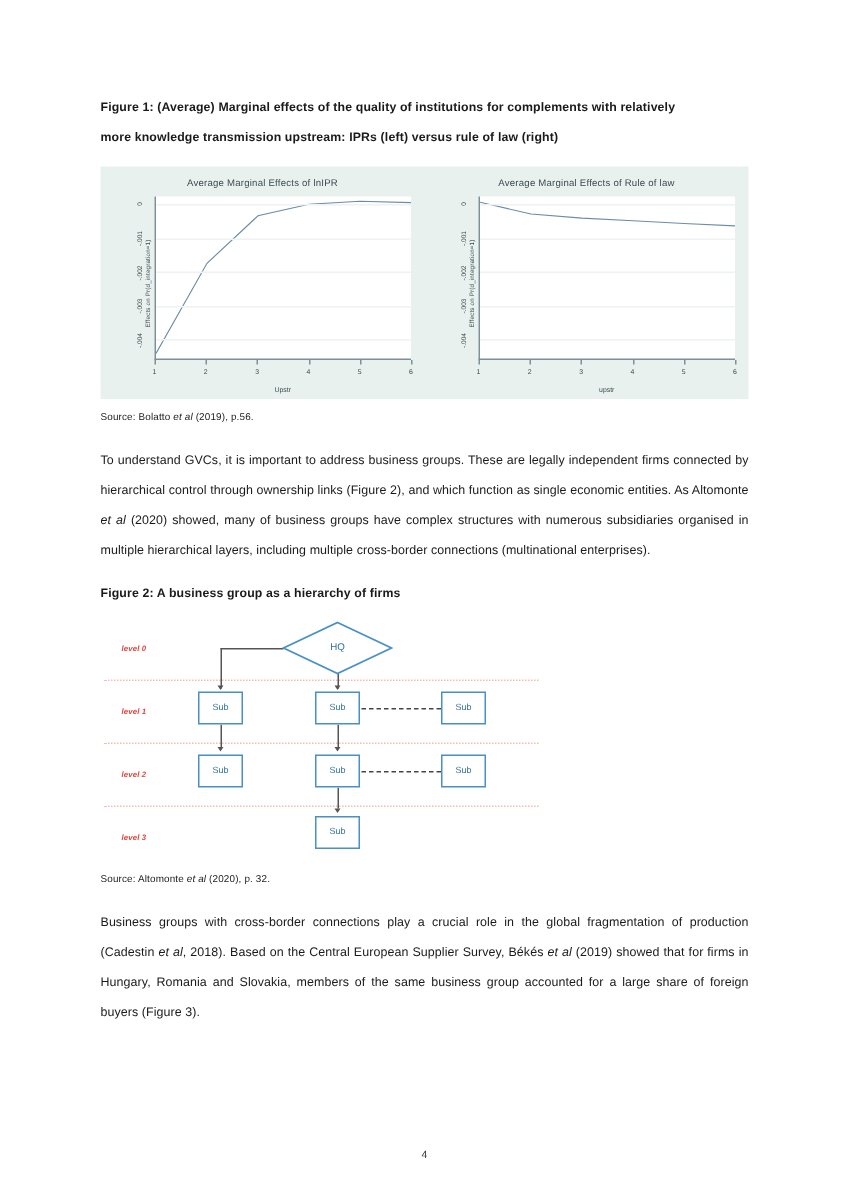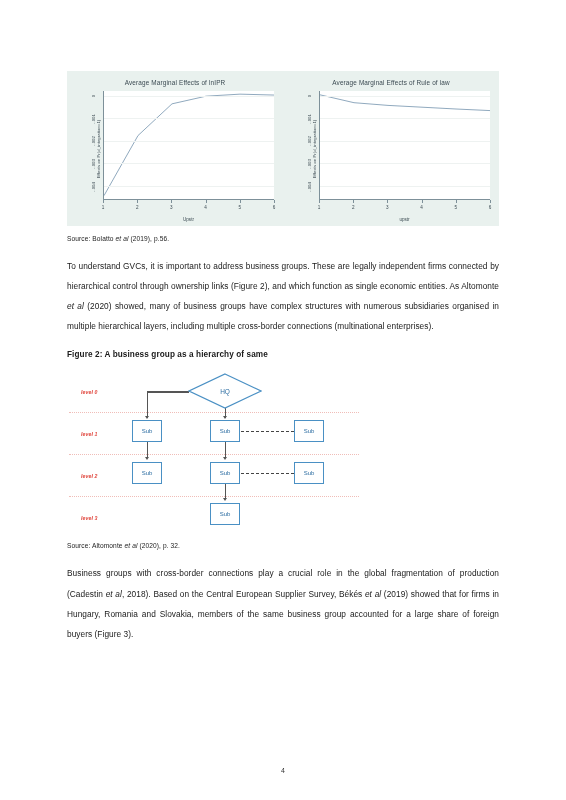--- a/index.html
+++ b/index.html
@@ -235,20 +235,24 @@
     color: #333;
   }
 </style>
 </head>
 <body>
 
 <div class="page">
   <div class="content">
 
     <div style="height:62px"></div>
+    <div class="fig-caption">
+      <div>Figure 1: (Average) Marginal effects of the quality of institutions for complements with relatively</div>
+      <div>more knowledge transmission upstream: IPRs (left) versus rule of law (right)</div>
+    </div>
 
     <div style="height:9px"></div>
     <div class="fig1-wrap">
 
       <div class="chart left">
         <div class="chart-title">Average Marginal Effects of lnIPR</div>
         <div class="ylab">Effects on Pr(d_integration=1)</div>
         <div class="ytick-holder">
           <div class="yt" style="top:4.5%">0</div>
           <div class="yt" style="top:25.3%">-.001</div>
@@ -321,21 +325,21 @@
       </div>
     </div>
 
     <div style="height:9px"></div>
     <div class="source-note"><span>Source: Bolatto </span><i>et al</i><span> (2019), p.56.</span></div>
 
     <div style="height:14px"></div>
     <div class="body-par"><span>To understand GVCs, it is important to address business groups. These are legally independent firms connected by hierarchical control through ownership links (Figure 2), and which function as single economic entities. As Altomonte </span><i>et al</i><span> (2020) showed, many of business groups have complex structures with numerous subsidiaries organised in multiple hierarchical layers, including multiple cross-border connections (multinational enterprises).</span></div>
 
     <div style="height:12px"></div>
-    <div class="fig-caption single">Figure 2: A business group as a hierarchy of same</div>
+    <div class="fig-caption single">Figure 2: A business group as a hierarchy of firms</div>
 
     <div style="height:9px"></div>
     <div class="fig2-wrap">
 
       <div class="lvl-band" style="top:42px"></div>
       <div class="lvl-band" style="top:84px"></div>
       <div class="lvl-band" style="top:126px"></div>
 
       <div class="lvl-label" style="top:19px">level 0</div>
       <div class="lvl-label" style="top:61px">level 1</div>

